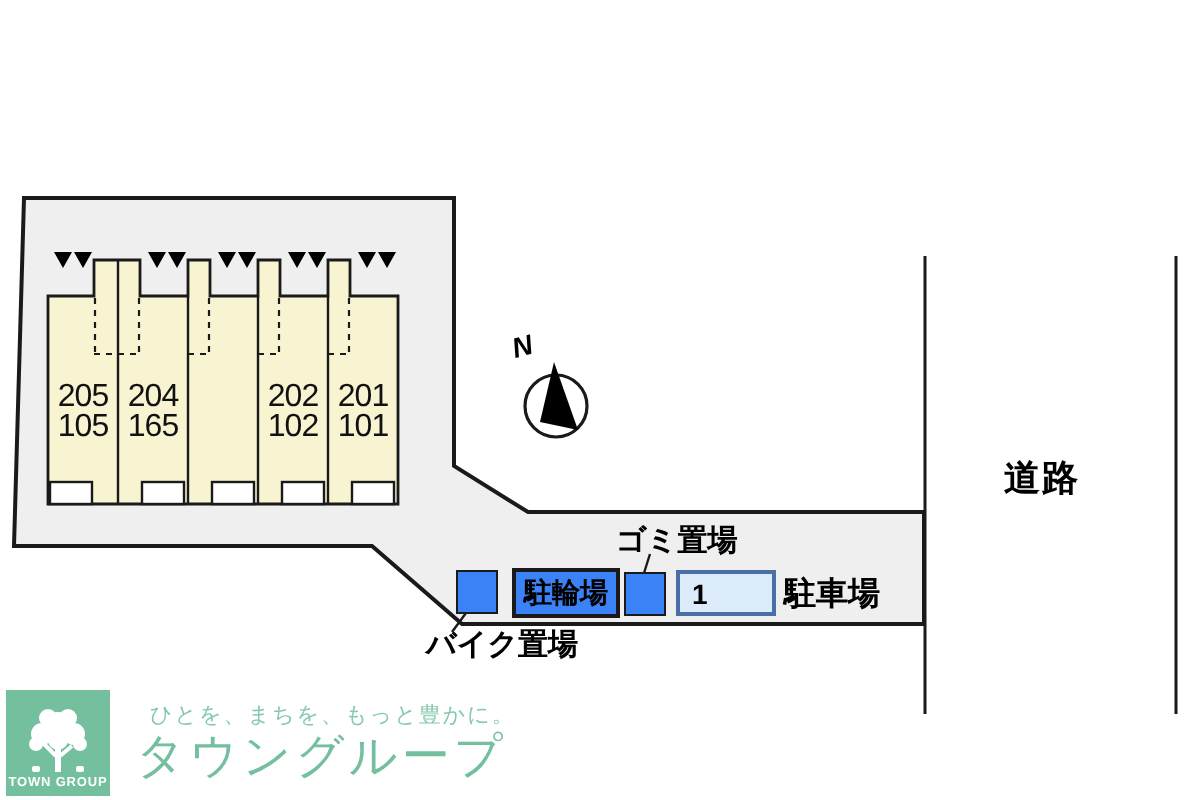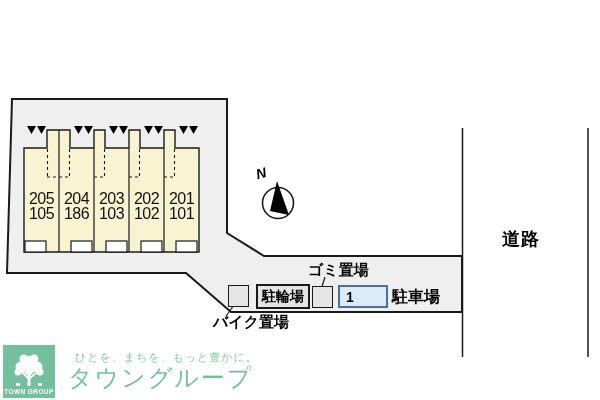--- a/index.html
+++ b/index.html
@@ -29,21 +29,21 @@
   .abs{position:absolute;}
   .unit-label{width:35px;top:191px;text-align:center;font-size:16px;font-weight:normal;
               line-height:15px;color:#111;letter-spacing:-0.5px;}
   .unit-label span{display:block;}
   .u0{left:24px;} .u1{left:59px;text-align:center;} .u2{left:94px;} .u3{left:129px;} .u4{left:164px;}
 
   .north-label{left:256px;top:165px;font-size:14px;font-weight:bold;font-style:italic;
                transform:rotate(-15deg);color:#000;}
   .road-label{left:502px;top:227px;font-size:18px;font-weight:bold;color:#000;letter-spacing:1px;}
 
-  .box{box-sizing:border-box;background:#e5e5e5;border:2px solid var(--outline);}
+  .box{box-sizing:border-box;background:#3b82f6;border:2px solid var(--outline);}
   .bicycle-box{left:256px;top:284px;width:54px;height:25px;display:flex;align-items:center;
                justify-content:center;font-size:14px;font-weight:bold;color:#000;}
   .bike-box{left:228px;top:285px;width:21px;height:22px;border-width:1.5px;}
   .garbage-box{left:312px;top:286px;width:21px;height:22px;border-width:1.5px;}
   .parking-box{left:338px;top:285px;width:50px;height:23px;background:var(--parking-space-fill);
                border:2px solid var(--parking-space-border);display:flex;align-items:center;
                font-size:14px;font-weight:bold;color:#000;padding-left:6px;box-sizing:border-box;}
   .garbage-label{left:308px;top:261px;font-size:15px;font-weight:bold;color:#000;}
   .bike-label{left:213px;top:313px;font-size:15px;font-weight:bold;color:#000;}
   .car-parking-label{left:392px;top:287px;font-size:16px;font-weight:bold;color:#000;}
@@ -95,25 +95,21 @@
     <path class="leader" d="M325,277 L319,296"></path>
     <path class="leader" d="M240,297 L226,316"></path>
   </svg>
 
   <div class="abs unit-label u0">
     <span>205</span>
     <span>105</span>
   </div>
   <div class="abs unit-label u1">
     <span>204</span>
-    <span>186</span>
-  </div>
-  <div class="abs unit-label u2">
-    <span>203</span>
-    <span>103</span>
+    <span>165</span>
   </div>
   <div class="abs unit-label u3">
     <span>202</span>
     <span>102</span>
   </div>
   <div class="abs unit-label u4">
     <span>201</span>
     <span>101</span>
   </div>
 

